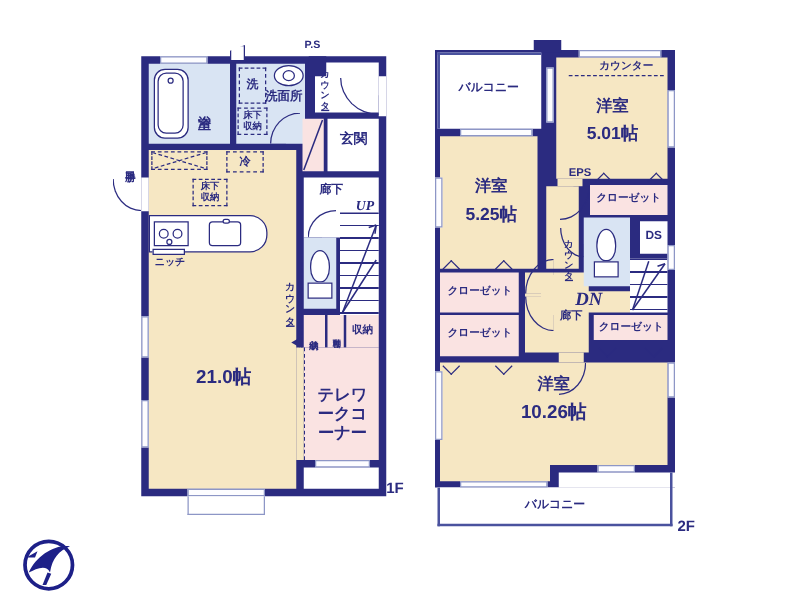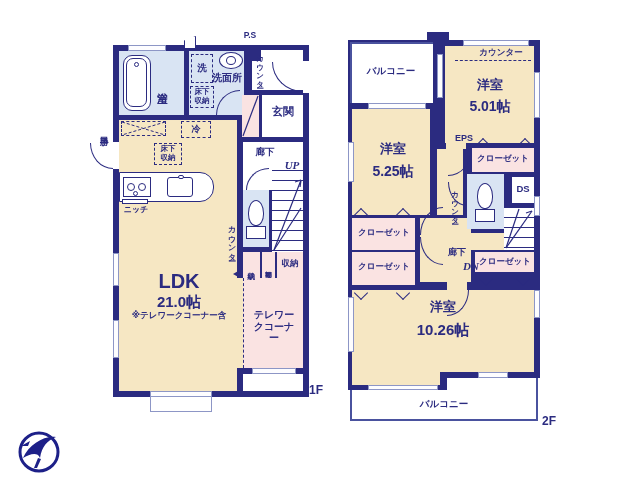--- a/index.html
+++ b/index.html
@@ -118,25 +118,23 @@
 
   <div class="lbl" style="left:251px;top:147px;width:28px;font-size:9.5px;">廊下</div>
   <div class="lbl serifit" style="left:281px;top:159px;width:22px;font-size:11px;">UP</div>
   <div class="arc arc-tl" style="left:246px;top:168px;width:23px;height:22px;"></div>
   <div class="fix" style="left:248px;top:200px;width:16px;height:26px;border-radius:50% 50% 45% 45%;"></div>
   <div class="fix" style="left:246px;top:226px;width:20px;height:13px;"></div>
 
   <div class="lbl vlbl" style="left:246px;top:255px;height:22px;font-size:7.5px;">収納</div>
   <div class="lbl vlbl" style="left:265px;top:253px;height:25px;font-size:6.5px;">可動棚</div>
   <div class="lbl" style="left:277px;top:259px;width:26px;font-size:8.5px;">収納</div>
-  <div class="lbl wrap" style="left:249px;top:309px;width:50px;font-size:10px;">テレワークコーナー</div>
-
-  <div class="lbl" style="left:146px;top:270px;width:66px;font-size:20px;">LDK</div>
+  <div class="lbl wrap" style="left:249px;top:309px;width:50px;font-size:13px;">テレワークコーナー</div>
+
   <div class="lbl" style="left:146px;top:293px;width:66px;font-size:15px;">21.0帖</div>
-  <div class="lbl" style="left:116px;top:311px;width:126px;font-size:8.5px;">※テレワークコーナー含</div>
 
   <div class="win" style="left:128px;top:45px;width:38px;height:6px;"></div>
   <div class="win" style="left:113px;top:253px;width:6px;height:33px;"></div>
   <div class="win" style="left:113px;top:320px;width:6px;height:38px;"></div>
   <div class="win" style="left:150px;top:391px;width:62px;height:6px;"></div>
   <div class="win" style="left:252px;top:368px;width:44px;height:6px;"></div>
   <div class="abs" style="left:150px;top:397px;width:62px;height:15px;background:#fff;border:1.4px solid #8d96c6;border-top:none;"></div>
   <div class="lbl" style="left:309px;top:384px;width:24px;font-size:12px;text-align:left;">1F</div>
 
   <div class="wallblk" style="left:348px;top:40px;width:192px;height:350px;"></div>
@@ -202,21 +200,21 @@
   <div class="abs" style="left:455px;top:60px;width:76px;height:0;border-top:1px dashed #2b2b80;"></div>
   <div class="lbl" style="left:477px;top:48px;width:48px;font-size:8.5px;">カウンター</div>
   <div class="lbl" style="left:471px;top:78px;width:38px;font-size:13px;">洋室</div>
   <div class="lbl" style="left:466px;top:98px;width:48px;font-size:14px;">5.01帖</div>
   <div class="lbl" style="left:372px;top:142px;width:42px;font-size:13px;">洋室</div>
   <div class="lbl" style="left:367px;top:163px;width:52px;font-size:14px;">5.25帖</div>
   <div class="lbl" style="left:448px;top:133px;width:32px;font-size:9px;">EPS</div>
   <div class="lbl" style="left:476px;top:154px;width:54px;font-size:8.5px;">クローゼット</div>
   <div class="lbl vlbl" style="left:450px;top:180px;height:46px;font-size:7.5px;">カウンター</div>
   <div class="lbl" style="left:512px;top:184px;width:22px;font-size:9.5px;">DS</div>
-  <div class="lbl serifit" style="left:459px;top:232px;width:24px;font-size:11px;margin-top:28px;">DN</div>
+  <div class="lbl serifit" style="left:459px;top:232px;width:24px;font-size:15px;">DN</div>
   <div class="lbl" style="left:444px;top:247px;width:26px;font-size:9px;">廊下</div>
   <div class="lbl" style="left:357px;top:228px;width:54px;font-size:8.5px;">クローゼット</div>
   <div class="lbl" style="left:357px;top:262px;width:54px;font-size:8.5px;">クローゼット</div>
   <div class="lbl" style="left:478px;top:257px;width:54px;font-size:8.5px;">クローゼット</div>
   <div class="lbl" style="left:422px;top:300px;width:42px;font-size:13px;">洋室</div>
   <div class="lbl" style="left:408px;top:321px;width:70px;font-size:15px;">10.26帖</div>
   <div class="lbl" style="left:415px;top:399px;width:58px;font-size:9.5px;">バルコニー</div>
   <div class="lbl" style="left:542px;top:415px;width:26px;font-size:12px;text-align:left;">2F</div>
 
   <div class="abs" style="left:16px;top:428px;width:46px;height:46px;">

